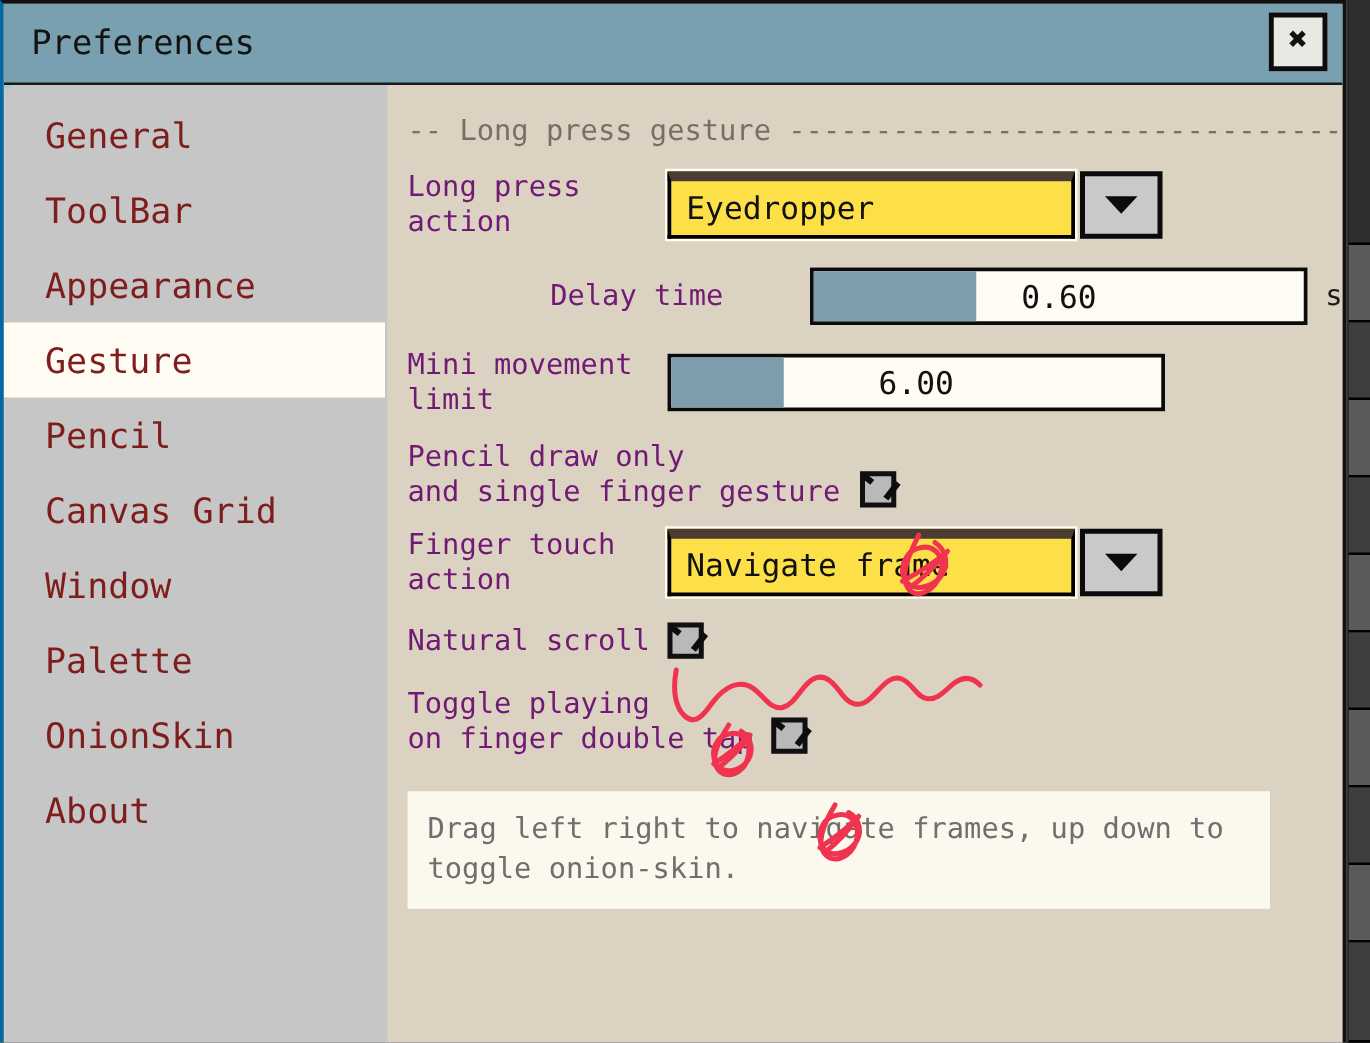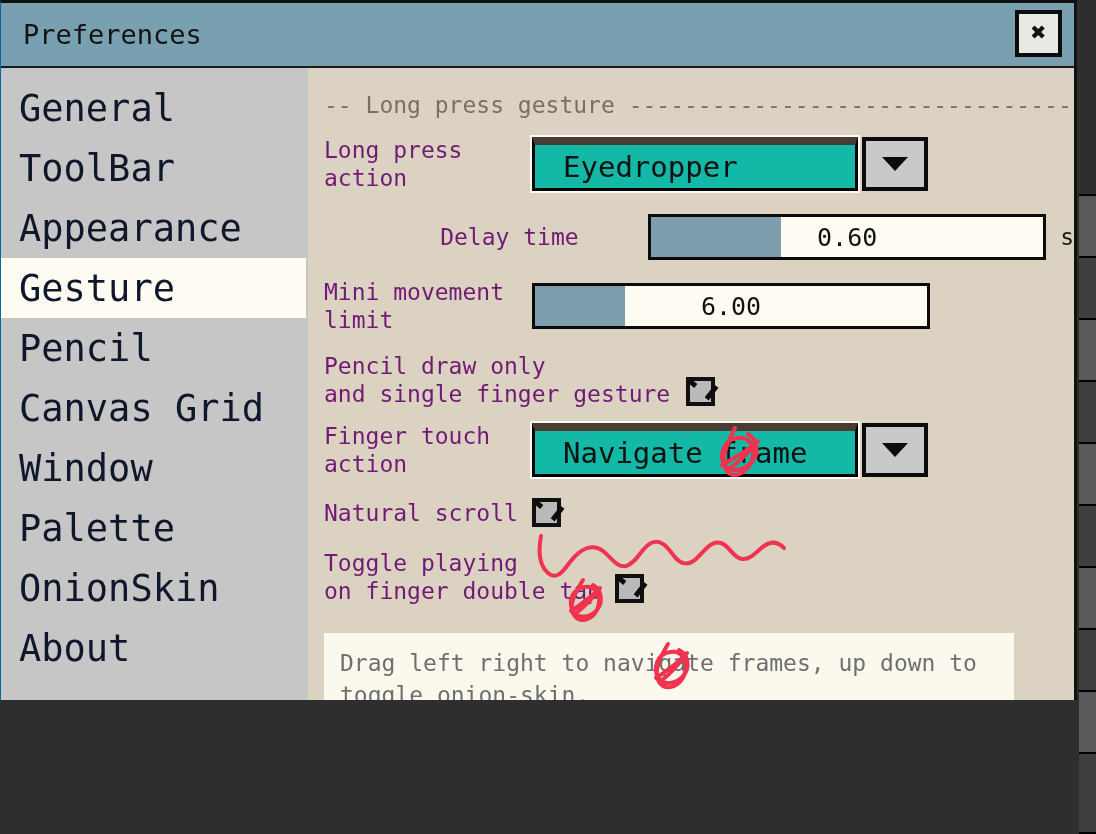--- a/index.html
+++ b/index.html
@@ -33,23 +33,23 @@
     width: 17px;
     border-bottom: 2px solid #000000;
     box-sizing: border-box;
   }
 
   
   #dialog {
     position: absolute;
     left: 0px; top: 0px;
     width: 1077px;
-    height: 700px;
+    height: 834px;
     background: #c6c6c6;
-    border-left: 1px solid #0369a1;
+    border-left: 3px solid #0369a1;
     border-top: 3px solid #111111;
     border-right: 3px solid #111111;
     box-sizing: border-box;
     overflow: hidden;
   }
   #dialog::before {   
     content: "";
     position: absolute;
     left: 0; top: 0;
     width: 6px; height: 68px;
@@ -106,23 +106,23 @@
     background: #c6c6c6;
     padding-top: 10px;
     box-sizing: border-box;
     border-right: 2px solid #c6c6c6;
     overflow: hidden;
   }
   .side-item {
     height: 60px;
     display: flex;
     align-items: center;
-    padding-left: 18px;
-    font-size: 37px;
-    color: #0f172a;
+    padding-left: 33px;
+    font-size: 28px;
+    color: #7f1d1d;
     box-sizing: border-box;
     white-space: nowrap;
     cursor: pointer;
   }
   .side-item.selected {
     background: #fffdf3;
   }
 
   
   #content {
@@ -157,29 +157,29 @@
   .label-w210 { width: 208px; flex: 0 0 208px; }
 
   
   .combo {
     display: flex;
     align-items: stretch;
     height: 54px;
   }
   .combo-field {
     width: 326px;
-    background: #14b8a6;
+    background: #fde047;
     border: 3px solid #000000;
     border-top-width: 8px;
     border-top-color: #4a3c32;
     box-sizing: border-box;
     display: flex;
     align-items: center;
-    padding-left: 28px;
-    font-size: 29px;
+    padding-left: 12px;
+    font-size: 25px;
     color: #111111;
     box-shadow: 0 0 0 2px #fffdf3;
     cursor: pointer;
   }
   .combo-btn {
     width: 66px;
     margin-left: 4px;
     background: #c9c9c9;
     border: 4px solid #0b0b0b;
     box-sizing: border-box;

